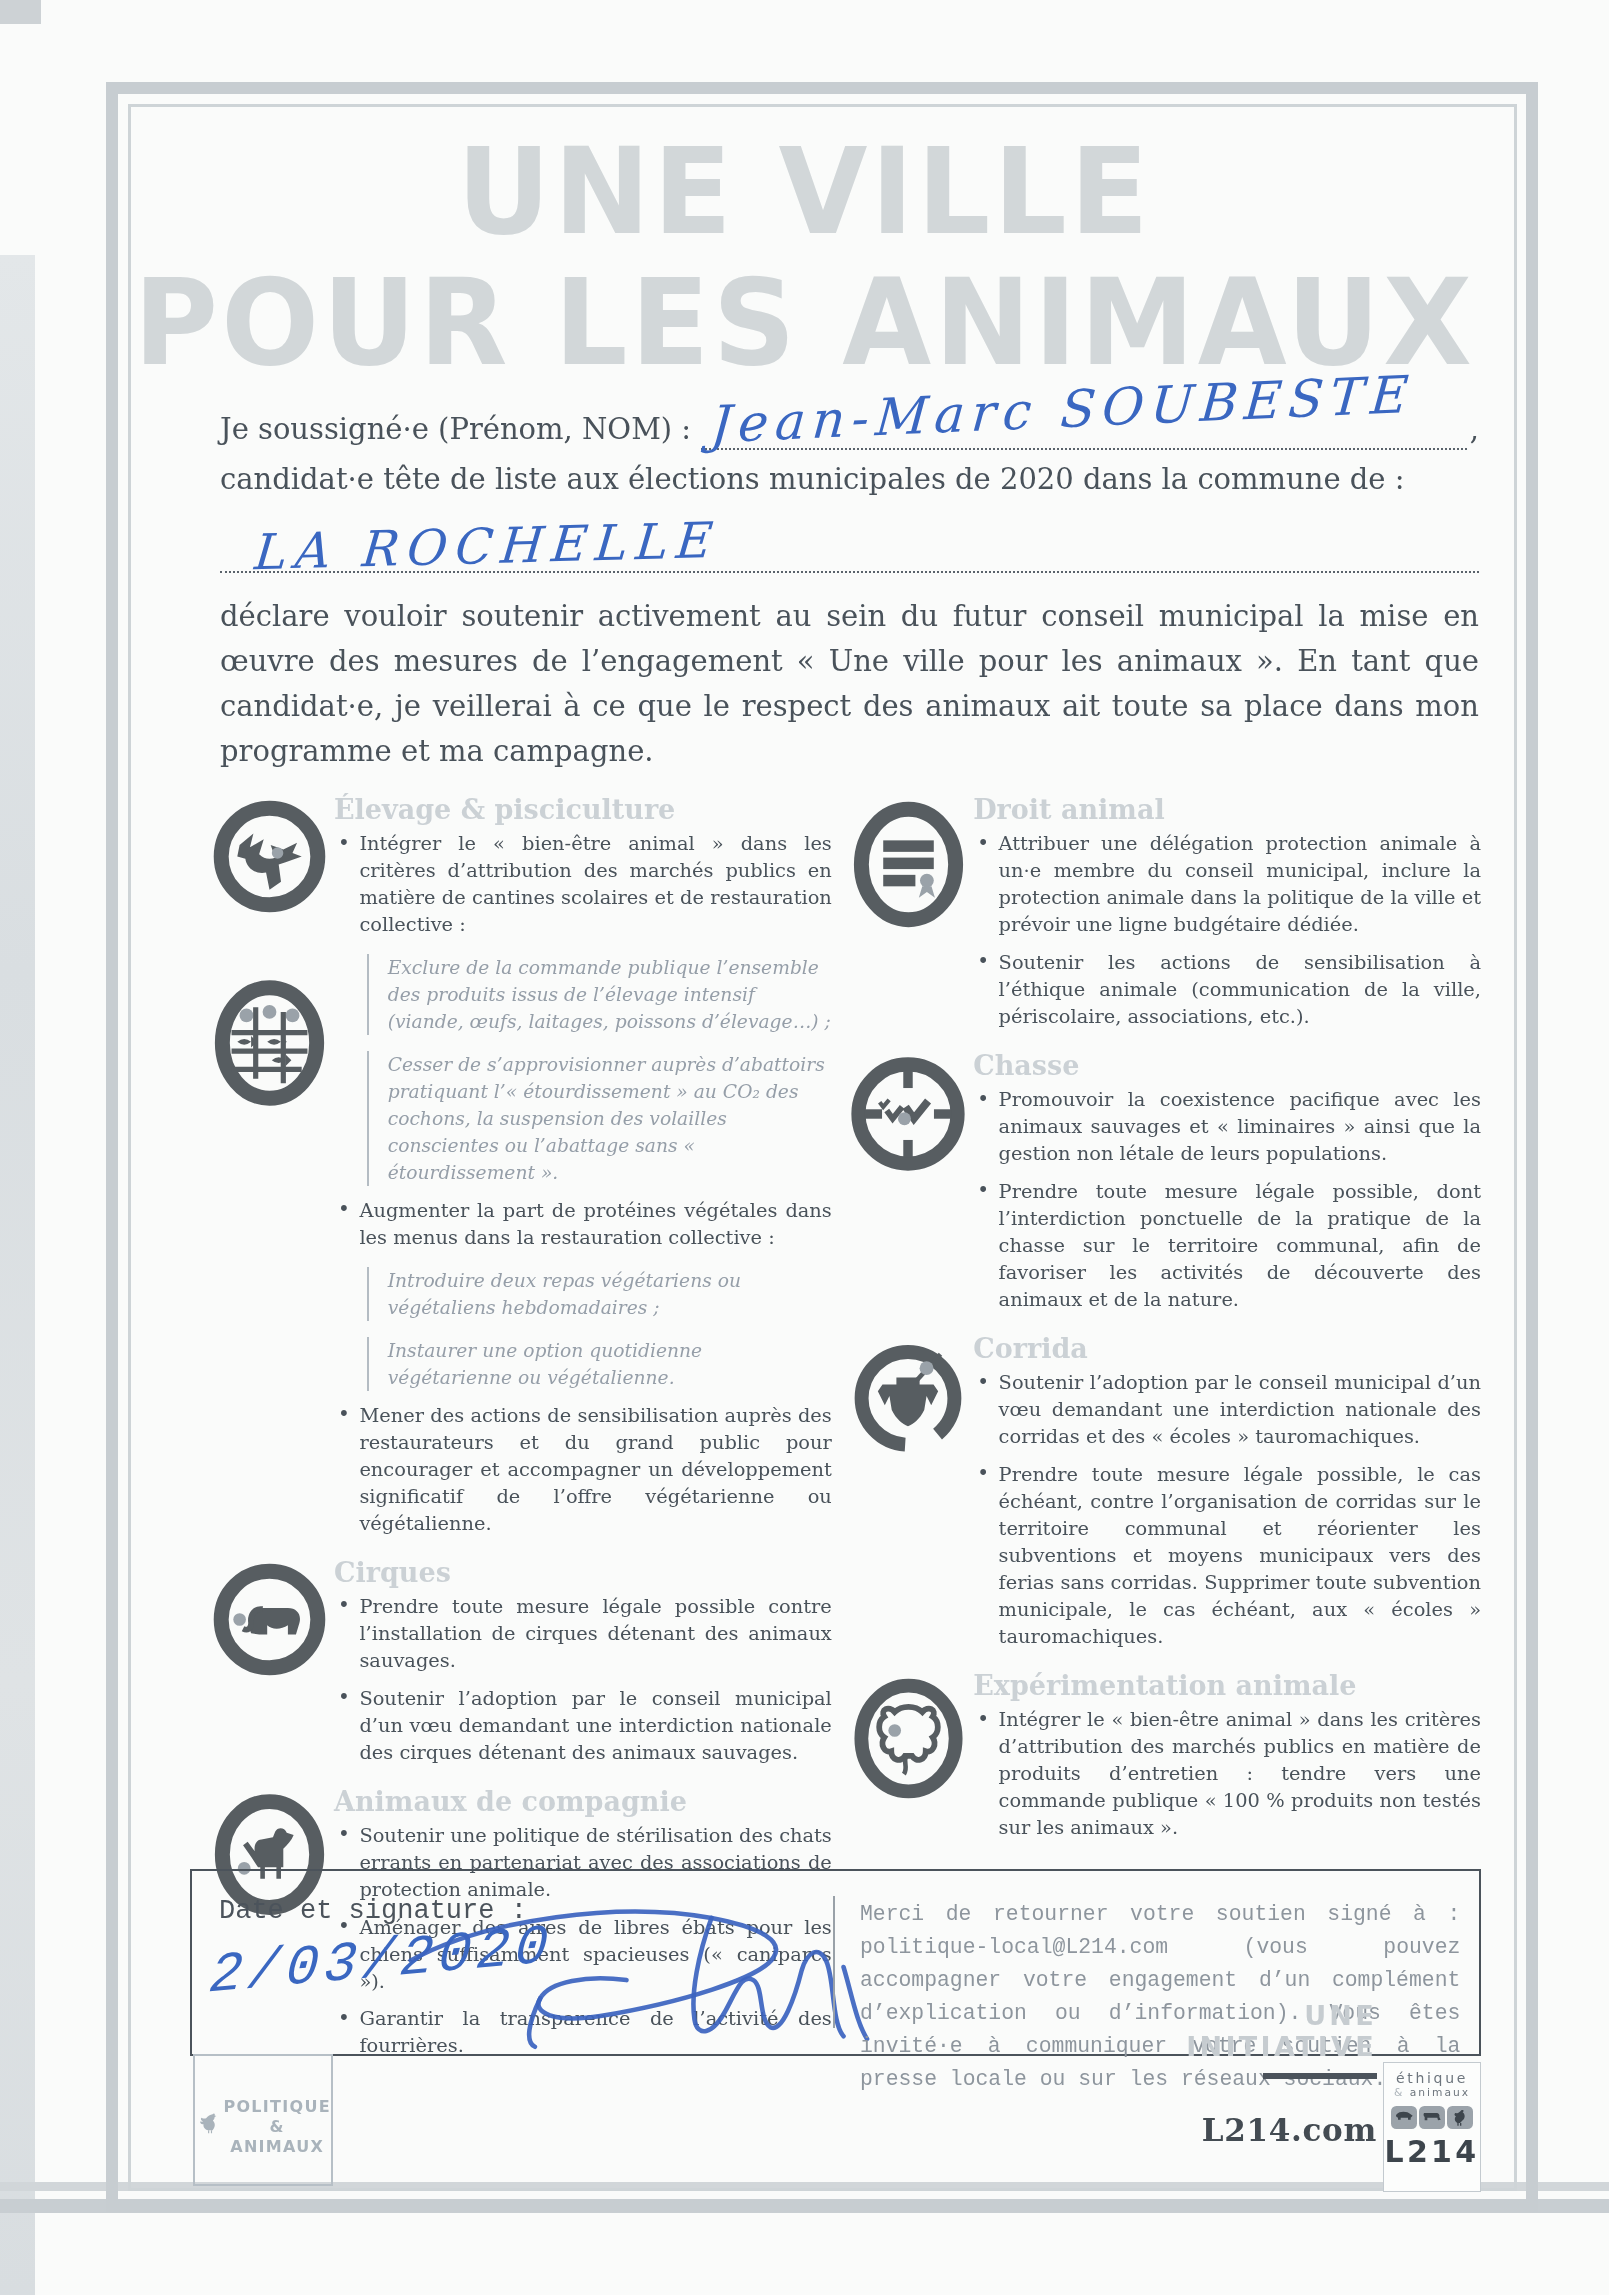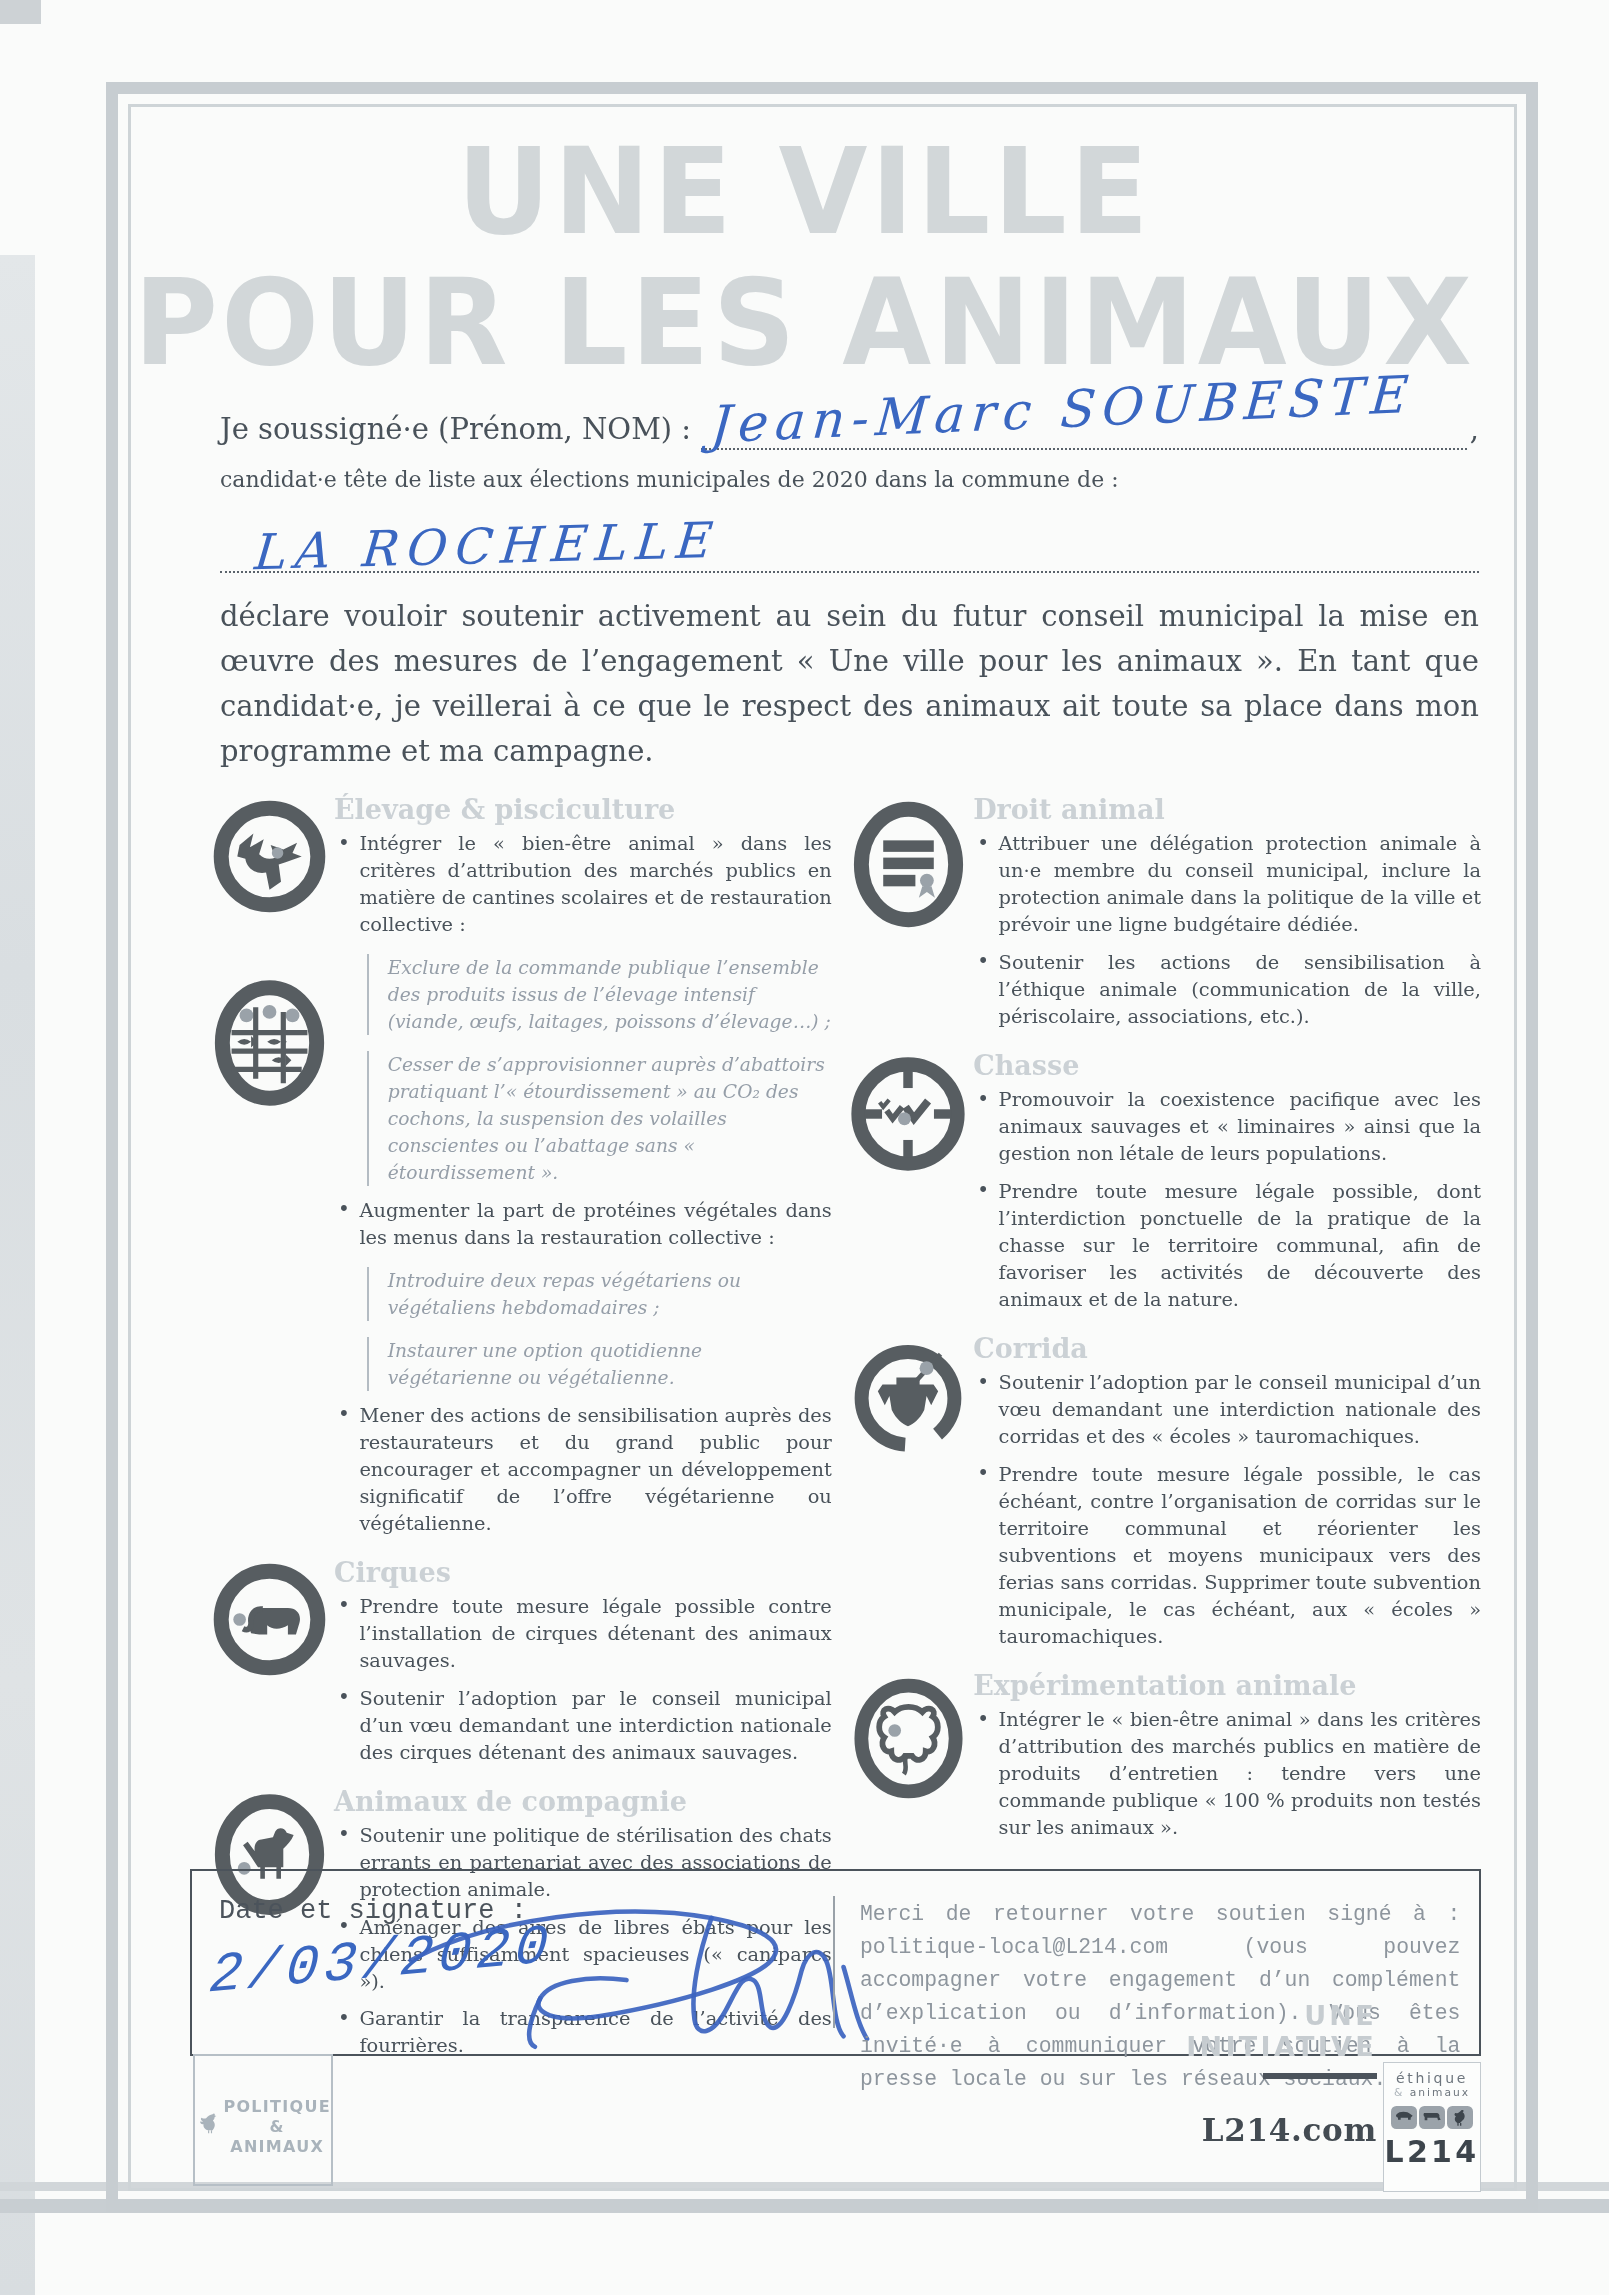--- a/index.html
+++ b/index.html
@@ -23,21 +23,21 @@
   .title span{display:block;}
   
   .form{position:absolute;left:220px;right:130px;top:409px;}
   .row1{display:flex;align-items:flex-end;font-size:29px;position:relative;margin-bottom:9.4px;}
   .row1 .lbl{white-space:nowrap;line-height:41px;}
   .dots{flex:1;height:35px;margin-left:9.4px;border-bottom:2.7px dotted #5a636b;}
   .comma{line-height:41px;margin-left:2.7px;}
   .hw{font-style:italic;color:#3a67c1;}
   .signatory{position:absolute;left:39%;top:-29px;font-size:51px;letter-spacing:6.7px;
         transform:rotate(-2.5deg) skewX(-7deg);white-space:nowrap;}
-  .row2{font-size:22px;line-height:41px;margin-bottom:4px;}
+  .row2{font-size:29px;line-height:41px;margin-bottom:4px;}
   .row3{position:relative;height:79px;}
   .dots-full{position:absolute;left:0;right:0;bottom:10.7px;border-bottom:2.7px dotted #5a636b;}
   .commune{position:absolute;left:35px;bottom:8px;font-size:49px;letter-spacing:8px;
         transform:rotate(-1.5deg) skewX(-7deg);white-space:nowrap;}
   .declaration{margin-top:10.7px;font-size:29px;line-height:45px;text-align:justify;}
   
   .columns{position:absolute;left:204px;top:794px;width:1277px;display:flex;gap:11.4px;}
   .col-left{width:628px;}
   .col-right{width:638px;}
   .section{display:grid;grid-template-columns:130px 1fr;margin-bottom:13.4px;}

